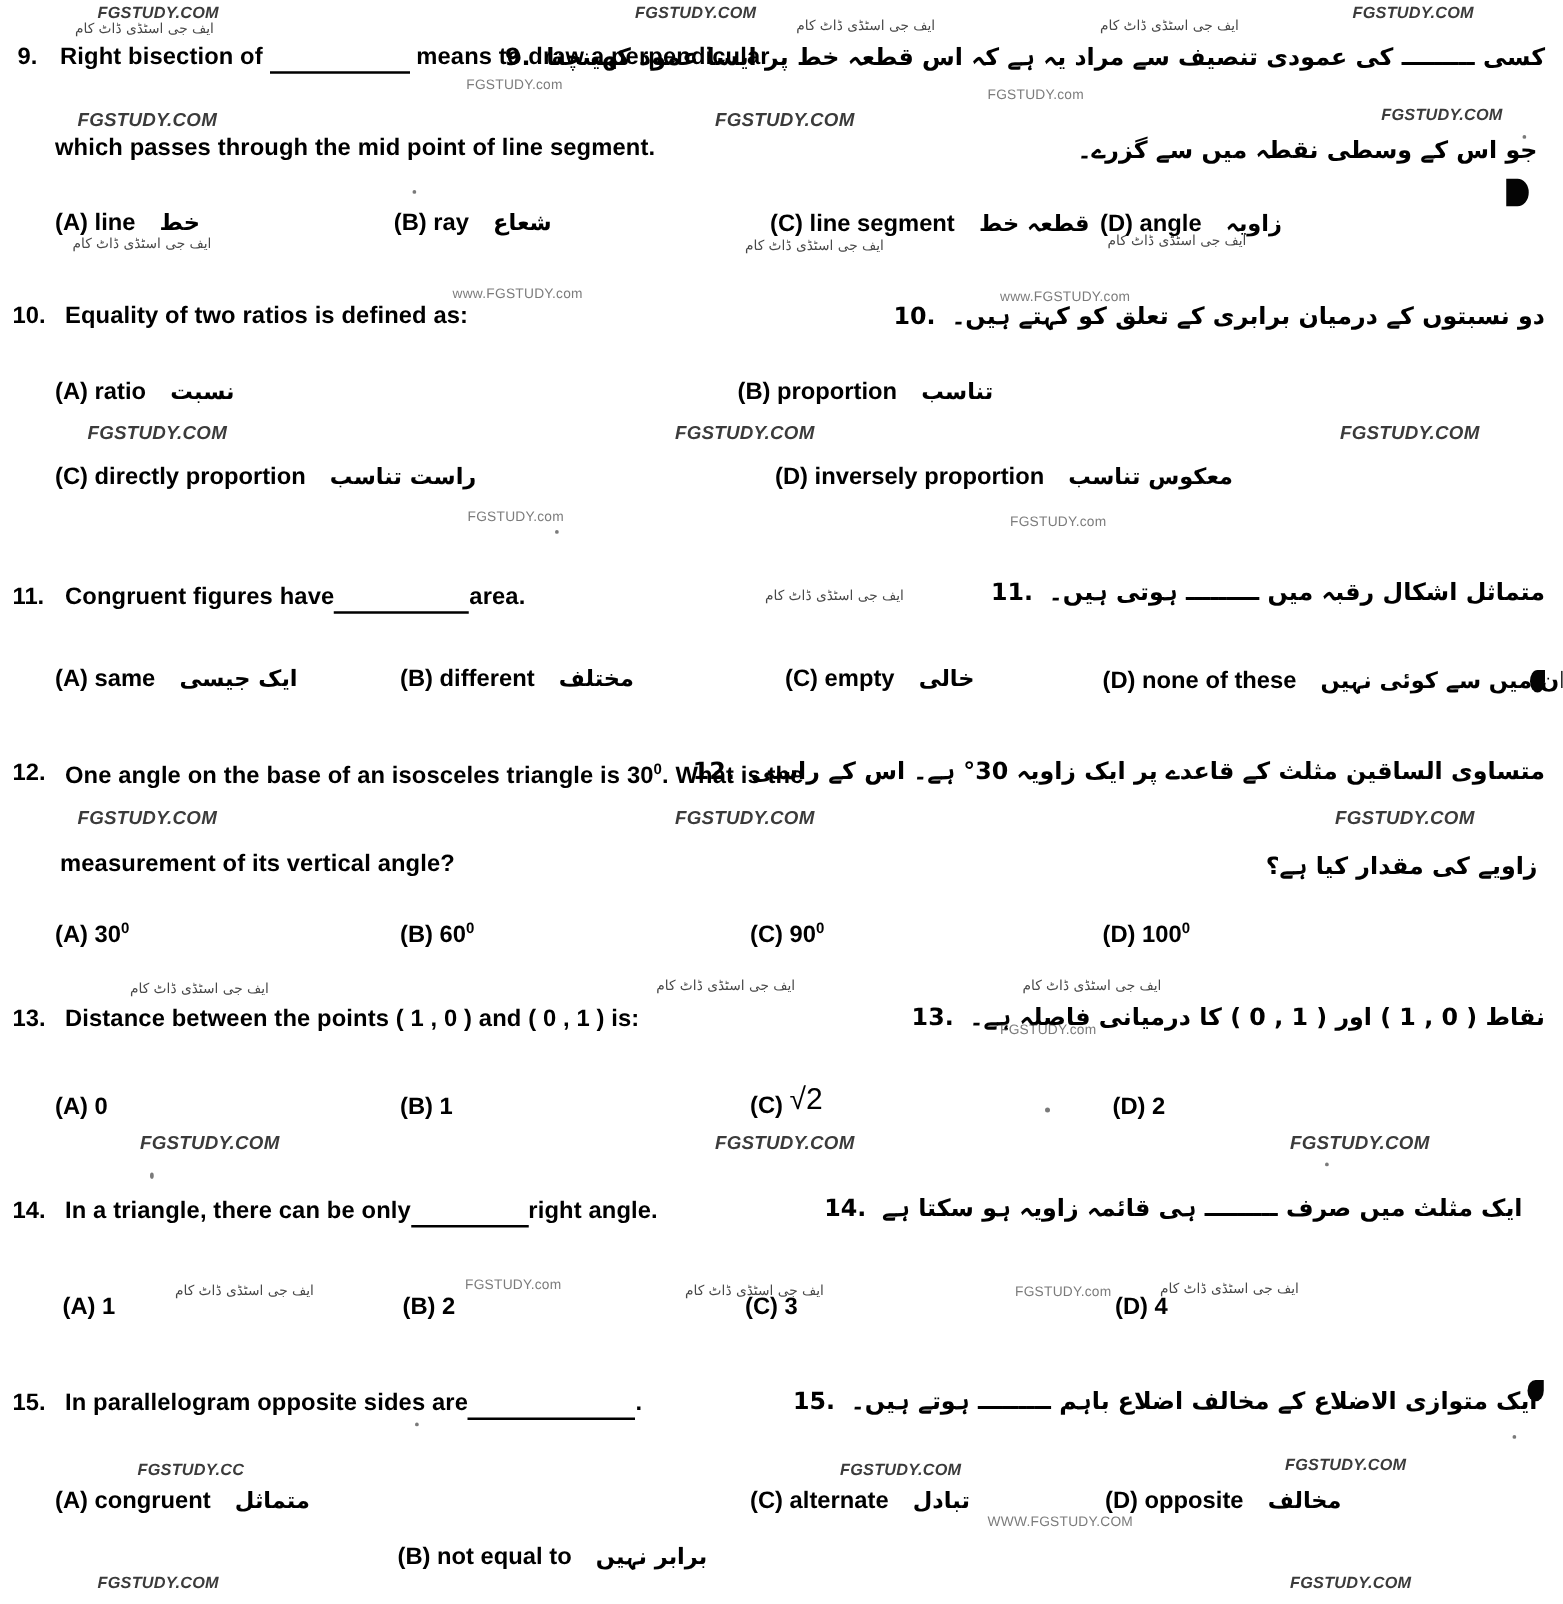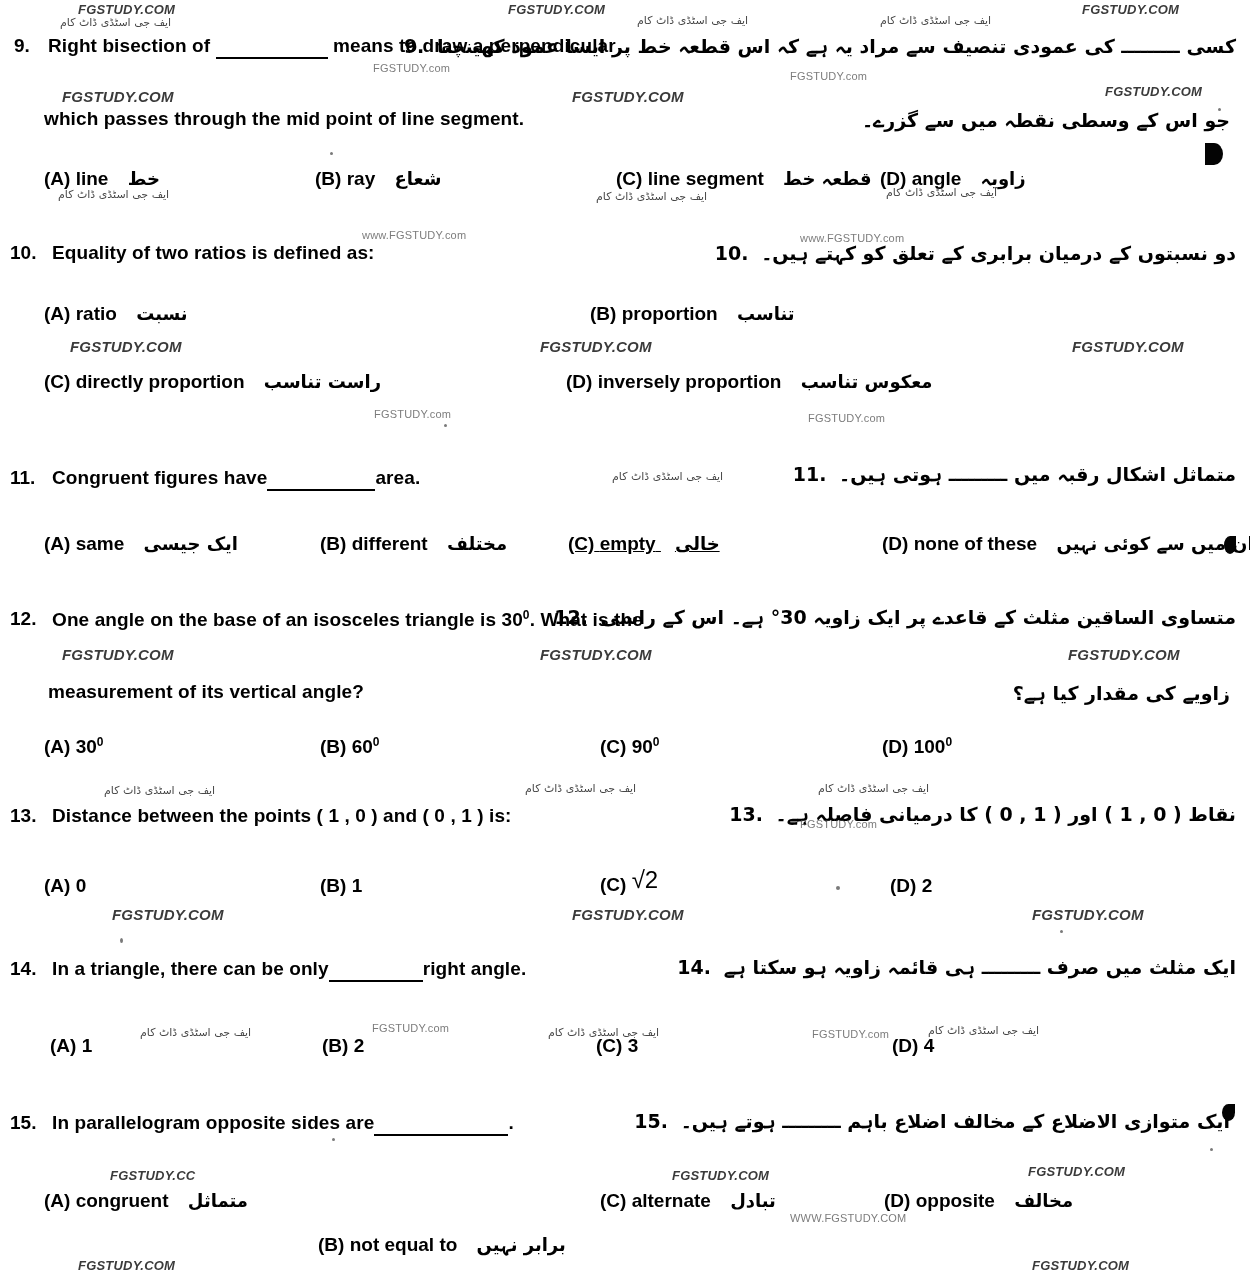--- a/index.html
+++ b/index.html
@@ -203,21 +203,21 @@
   <span class="wm lg" style="left:70px;top:338px;">FGSTUDY.COM</span>
   <span class="wm lg" style="left:540px;top:338px;">FGSTUDY.COM</span>
   <span class="wm lg" style="left:1072px;top:338px;">FGSTUDY.COM</span>
 
   <div class="opts" style="top:371px;">
     <span class="opt" style="left:44px;">
       <span class="lab">(C)</span>
       <span class="en">directly proportion</span>
       <span class="ur">راست تناسب</span>
     </span>
-    <span class="opt" style="left:566px;">
+    <span class="opt" style="left:620px;">
       <span class="lab">(D)</span>
       <span class="en">inversely proportion</span>
       <span class="ur">معکوس تناسب</span>
     </span>
   </div>
   <span class="wm sm" style="left:374px;top:408px;">FGSTUDY.com</span>
   <span class="wm sm" style="left:808px;top:412px;">FGSTUDY.com</span>
 
   <div class="q" style="top:462px;">
     <span class="qnum" style="left:10px;top:5px;text-align:right;">11.</span>
@@ -235,21 +235,21 @@
     <span class="opt" style="left:44px;">
       <span class="lab">(A)</span>
       <span class="en">same</span>
       <span class="ur">ایک جیسی</span>
     </span>
     <span class="opt" style="left:320px;">
       <span class="lab">(B)</span>
       <span class="en">different</span>
       <span class="ur">مختلف</span>
     </span>
-    <span class="opt" style="left:568px;text-decoration:underline;">
+    <span class="opt" style="left:628px;">
       <span class="lab">(C)</span>
       <span class="en">empty</span>
       <span class="ur">خالی</span>
     </span>
     <span class="opt" style="left:882px;">
       <span class="lab">(D)</span>
       <span class="en">none of these</span>
       <span class="ur">ان میں سے کوئی نہیں</span>
     </span>
   </div>
@@ -324,21 +324,21 @@
   </div>
   <span class="wm lg" style="left:112px;top:906px;">FGSTUDY.COM</span>
   <span class="wm lg" style="left:572px;top:906px;">FGSTUDY.COM</span>
   <span class="wm lg" style="left:1032px;top:906px;">FGSTUDY.COM</span>
 
   <div class="q" style="top:953px;">
     <span class="qnum" style="left:10px;top:5px;">14.</span>
     <span class="qen" style="left:52px;top:5px;">
       <span>In a triangle, there can be only</span><span class="blank" style="width:94px;">&nbsp;</span><span>right angle.</span>
     </span>
-    <span class="qur" style="top:4px;right:14px;">
+    <span class="qur" style="top:4px;right:32px;">
       <span>ایک مثلث میں صرف ـــــــــ ہی قائمہ زاویہ ہو سکتا ہے</span>
       <span style="margin-right:6px;">.14</span>
     </span>
   </div>
 
   <div class="opts" style="top:1035px;">
     <span class="opt" style="left:50px;">
       <span class="lab">(A)</span>
       <span class="en">1</span>
     </span>

